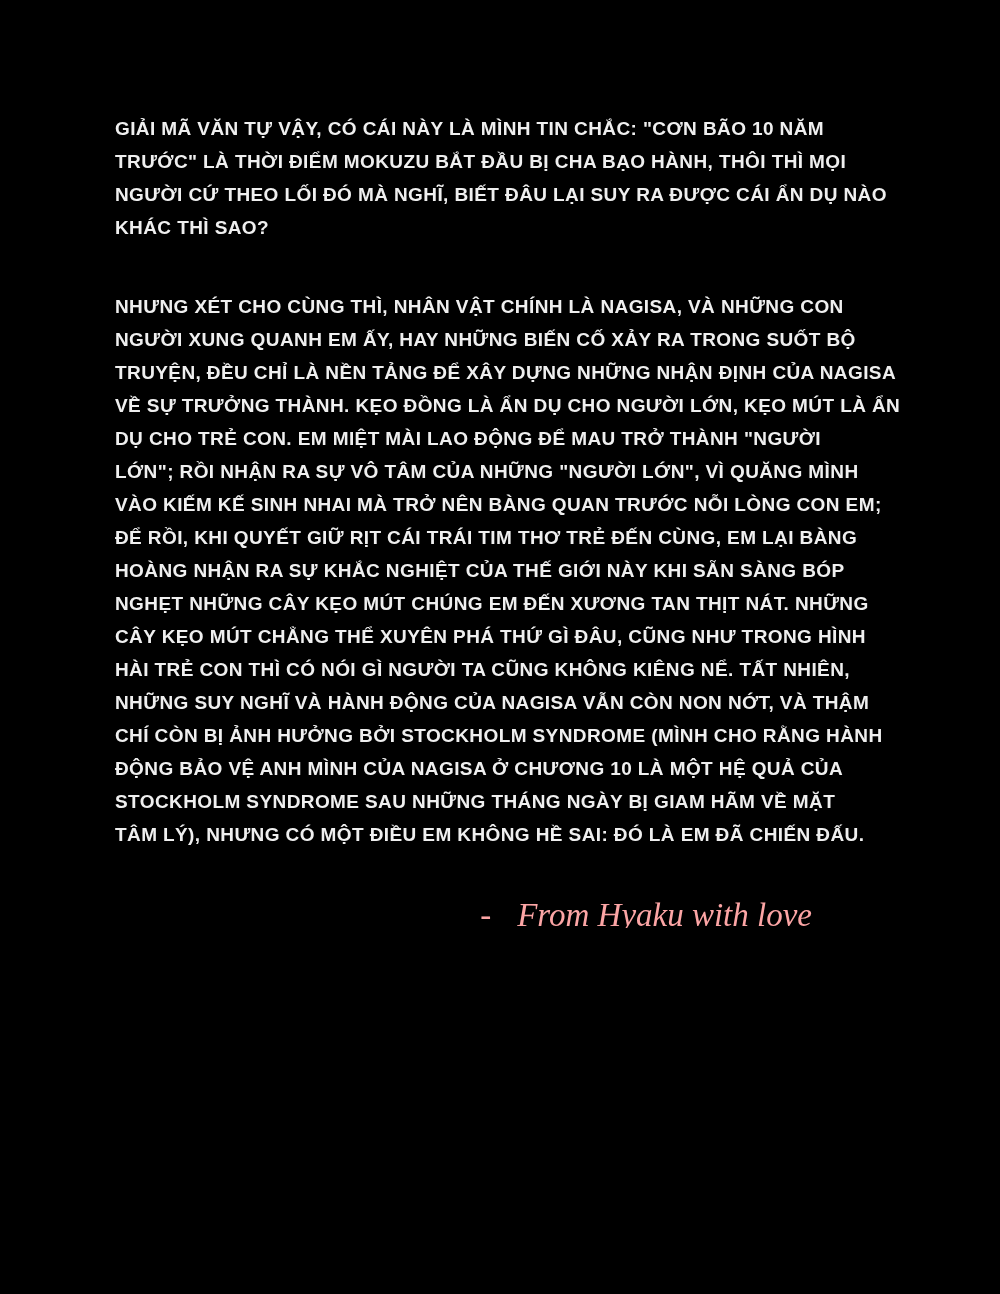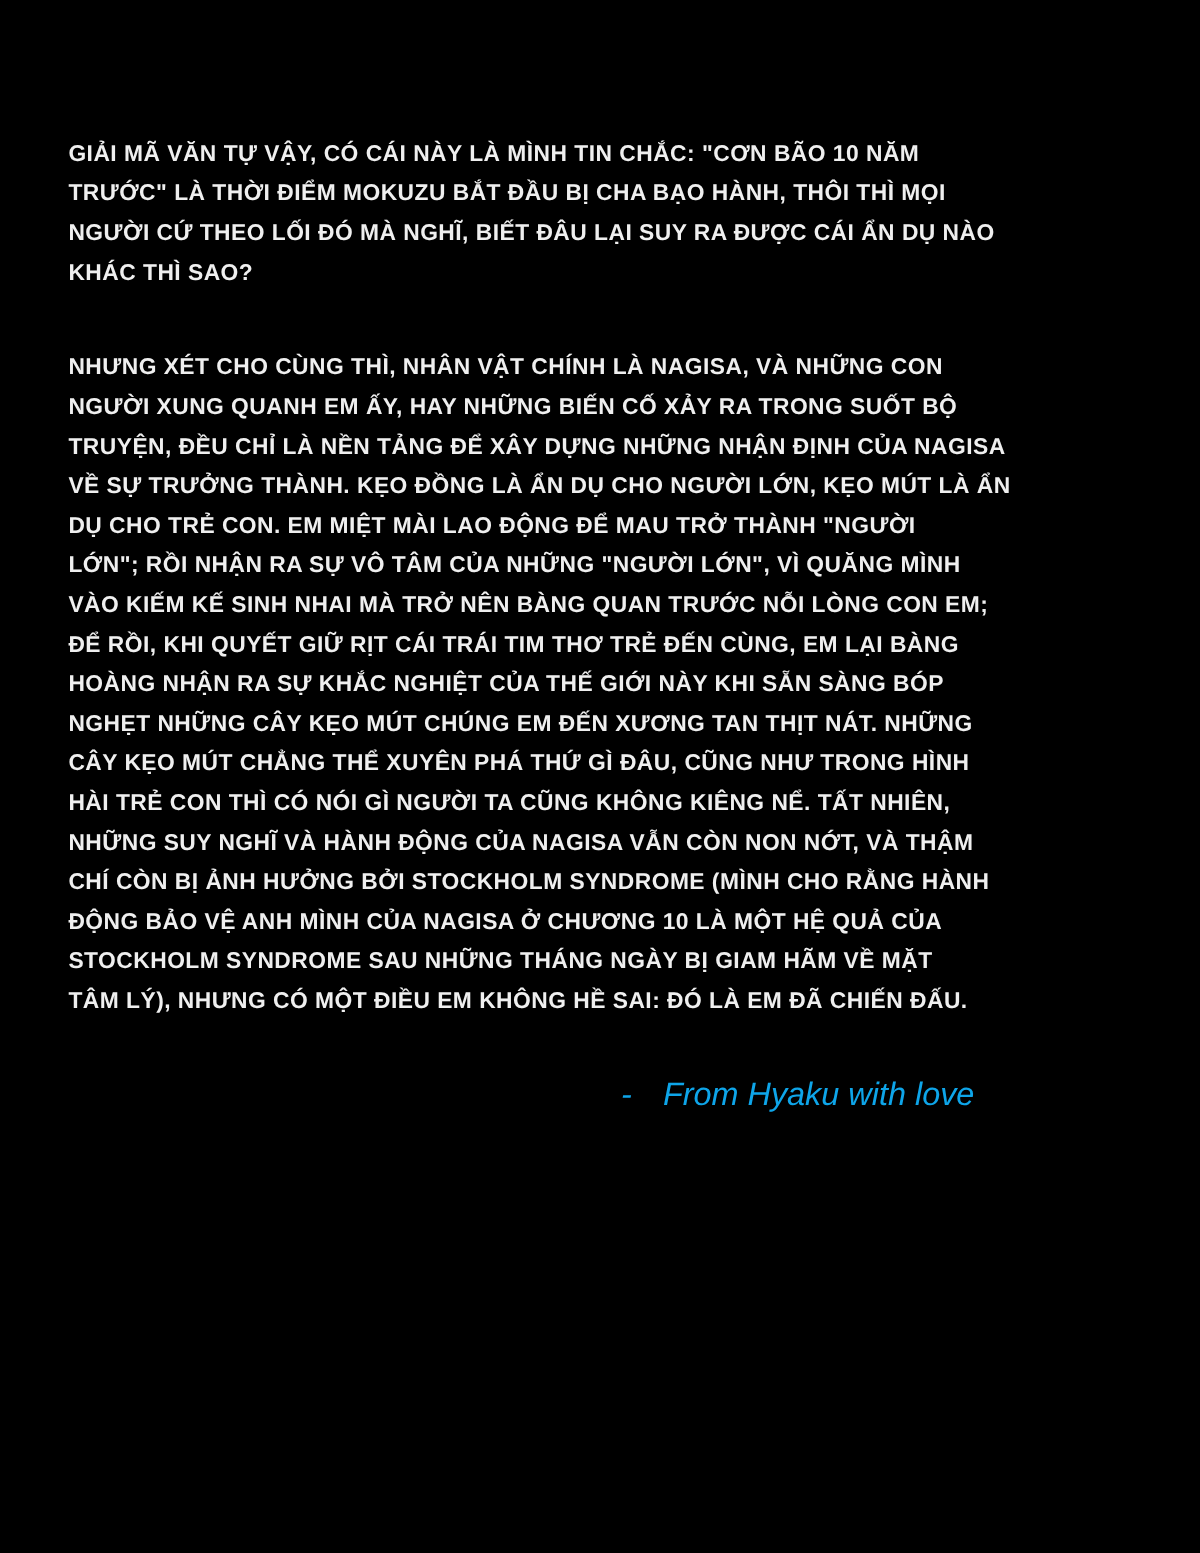--- a/index.html
+++ b/index.html
@@ -6,41 +6,41 @@
     margin: 0;
     padding: 0;
     background: #000000;
   }
   .page {
     position: relative;
     width: 1000px;
     height: 928px;
     background: #000000;
     box-sizing: border-box;
-    padding: 112px 100px 0 57px;
+    padding: 112px 100px 0 115px;
     overflow: hidden;
     font-family: "Liberation Sans", sans-serif;
   }
   .text-block {
     white-space: pre;
     color: #efefef;
     font-size: 19px;
     line-height: 33px;
     font-weight: bold;
     letter-spacing: 0.4px;
     margin: 0 0 46px 0;
   }
   .signature {
     margin-top: 32px;
     text-align: right;
     padding-right: 88px;
-    font-family: Liberation Sans, sans-serif;
+    font-family: Liberation Serif, serif;
     font-style: italic;
-    font-size: 27px;
-    color: #0ea5e9;
+    font-size: 33px;
+    color: #fca5a5;
   }
   .signature .dash {
     margin-right: 26px;
   }
 </style>
 </head>
 <body>
 
 <div class="page">
 

